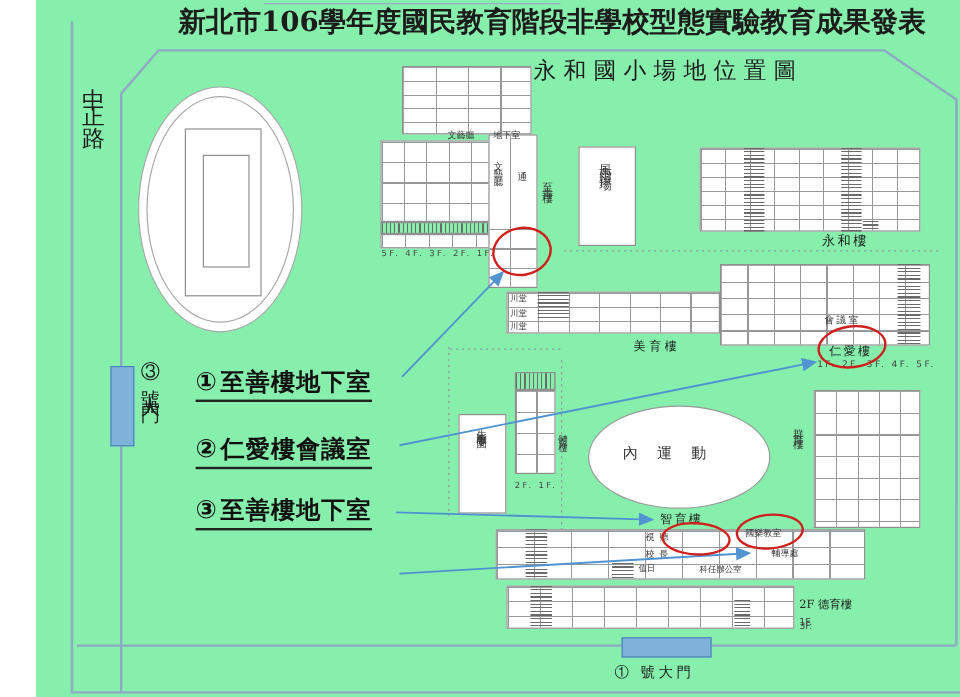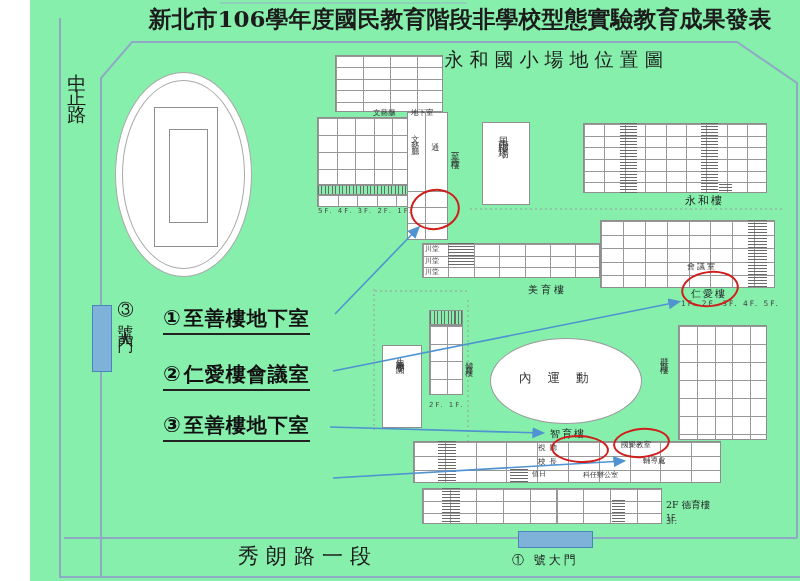--- a/index.html
+++ b/index.html
@@ -37,21 +37,20 @@
     <path d="M440,209 H753" stroke="#9a9a9a" stroke-width="1" stroke-dasharray="2,3" fill="none"></path>
     <path d="M344,289 V430" stroke="#9a9a9a" stroke-width="1" stroke-dasharray="2,3" fill="none"></path>
     <path d="M438,300 V441" stroke="#9a9a9a" stroke-width="1" stroke-dasharray="2,3" fill="none"></path>
     <path d="M345,291 H437" stroke="#9a9a9a" stroke-width="1" stroke-dasharray="2,3" fill="none"></path>
   </svg>
 
   <div class="t serif top" style="left:62px;top:6px;width:736px;text-align:center;font-size:23px;font-weight:bold;">新北市106學年度國民教育階段非學校型態實驗教育成果發表</div>
   <div class="t serif top" style="left:382px;top:49px;width:290px;text-align:center;font-size:19px;letter-spacing:6px;">永和國小場地位置圖</div>
 
   <div class="t v serif top" style="left:36px;top:58px;height:150px;font-size:19px;letter-spacing:16px;">中正路</div>
-  <div class="t serif top" style="left:208px;top:544px;font-size:21px;letter-spacing:7px;">秀朗路一段</div>
 
   <div class="bld" style="position:absolute;left:62px;top:305px;width:20px;height:67px;background:#7fb2d9;border:1px solid #4a86b8;box-sizing:border-box;"></div>
   <div class="t v serif top" style="left:86px;top:288px;height:112px;font-size:16px;letter-spacing:7px;">③號大門</div>
   <div class="bld" style="position:absolute;left:488px;top:531px;width:75px;height:17px;background:#7fb2d9;border:1px solid #4a86b8;box-sizing:border-box;"></div>
   <div class="t serif top" style="left:482px;top:554px;font-size:12px;letter-spacing:3px;">① 號大門</div>
 
   <div class="ell bld" style="left:85px;top:72px;width:137px;height:205px;"></div>
   <div class="ell bld" style="left:92px;top:80px;width:123px;height:189px;"></div>
   <div class="box bld" style="left:124px;top:107px;width:64px;height:140px;"></div>
   <div class="box bld" style="left:139px;top:129px;width:39px;height:94px;"></div>

